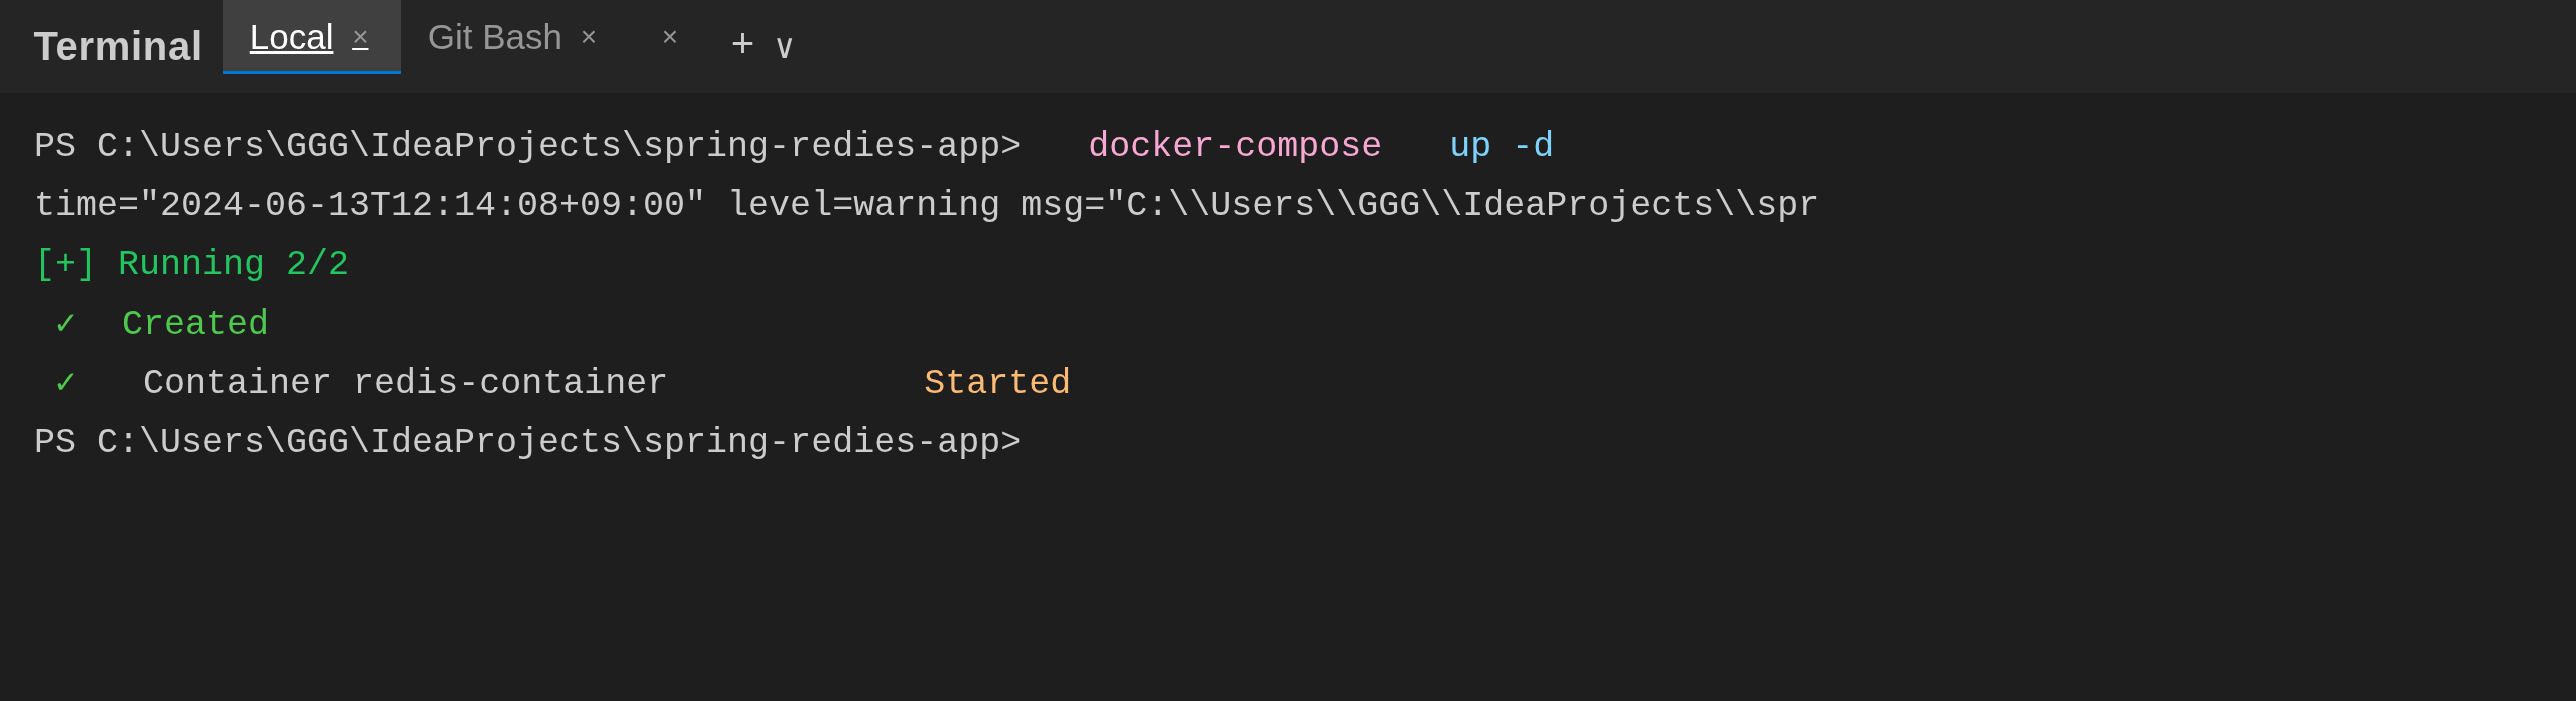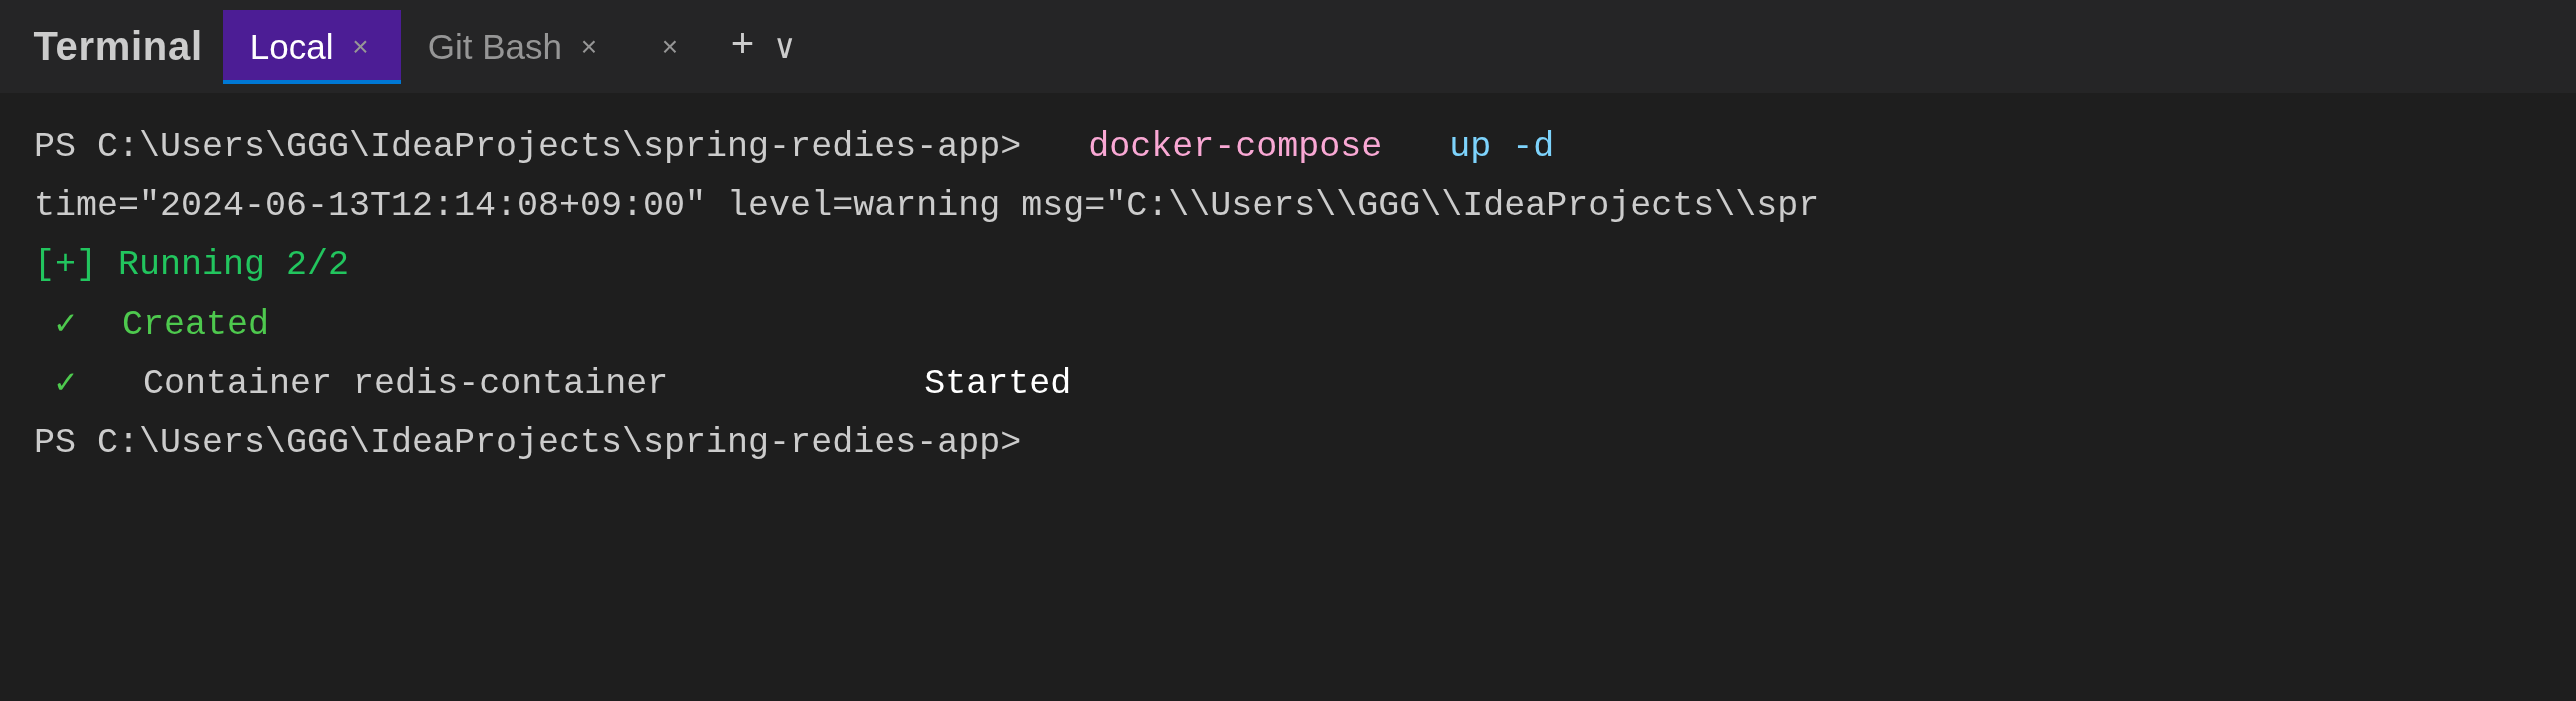--- a/index.html
+++ b/index.html
@@ -20,21 +20,21 @@
     .terminal-container {
       width: 100%;
       height: 100%;
       display: flex;
       flex-direction: column;
       background-color: #1e1e1e;
     }
 
     .tab-bar {
       display: flex;
-      align-items: center;
+      align-items: flex-start;
       background-color: #252526;
       padding: 0 13.4px;
       height: 94px;
       border-bottom: 1.3px solid #1e1e1e;
       flex-shrink: 0;
     }
 
     .tab-bar-title {
       color: #cccccc;
       font-size: 40px;
@@ -54,21 +54,22 @@
       color: #969696;
       font-size: 35px;
       font-family: 'Segoe UI', Arial, sans-serif;
       position: relative;
       gap: 13.4px;
       white-space: nowrap;
     }
 
     .tab.active {
       color: #ffffff;
-      background-color: #4c1d95;
+      background-color: #404040;
+      text-decoration: underline;
     }
 
     .tab.active::after {
       content: '';
       position: absolute;
       bottom: 0;
       left: 0;
       right: 0;
       height: 3.4px;
       background-color: #0078d4;
@@ -115,21 +116,21 @@
       gap: 46px;
     }
 
     .text-white { color: #cccccc; }
 
     .prompt-path { color: #cccccc; }
     .cmd-docker { color: #f9a8d4; }
     .cmd-normal { color: #7dd3fc; }
     .checkmark { color: #4ec94e; }
     .status-created { color: #4ec94e; text-align: right; }
-    .status-started { color: #ffffff; }
+    .status-started { color: #fdba74; }
     .bracket-green { color: #22c55e; }
   </style>
 </head>
 <body>
 
 <div class="terminal-container">
 
   <div class="tab-bar">
     <span class="tab-bar-title">Terminal</span>
 

